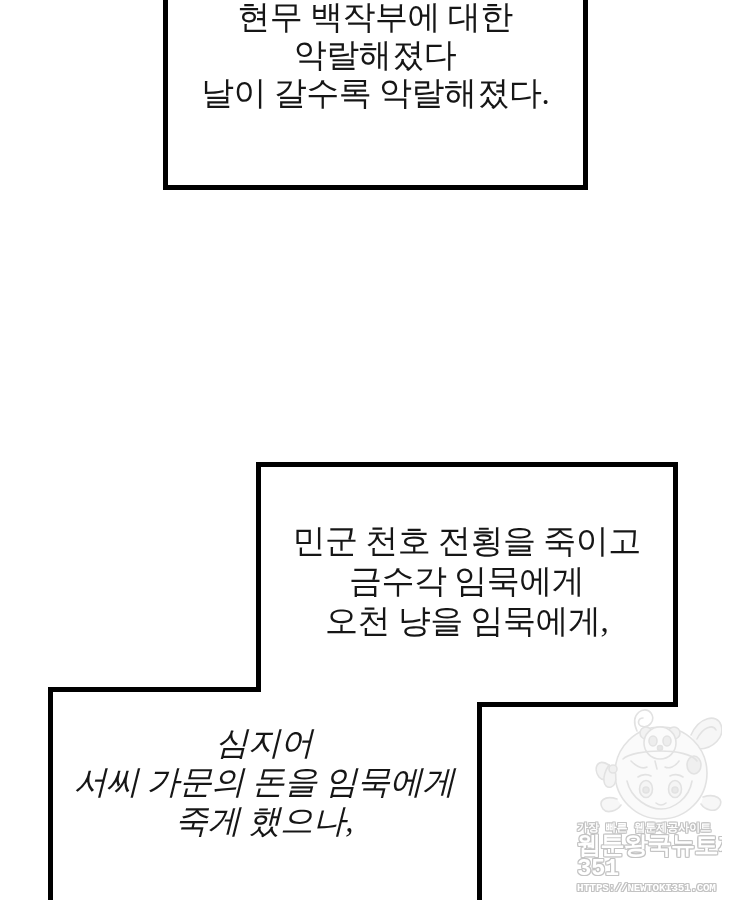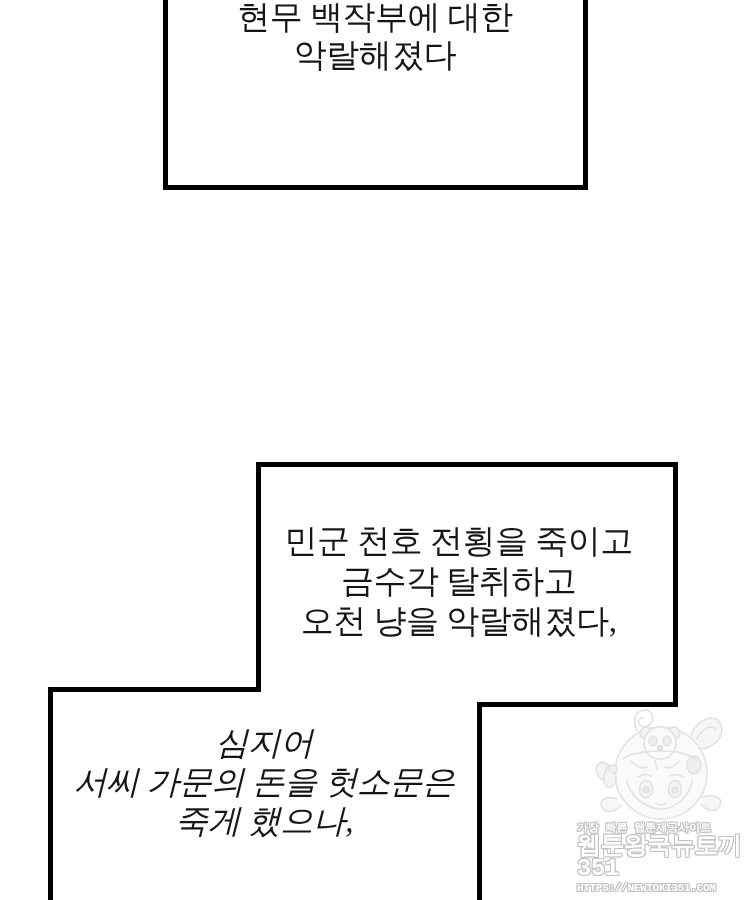--- a/index.html
+++ b/index.html
@@ -3,40 +3,39 @@
 <meta charset="utf-8">
 <style>
   html, body { margin: 0; padding: 0; background: #ffffff; }
   #page {
     position: relative;
     width: 722px;
     height: 900px;
     overflow: hidden;
     background: #ffffff;
     font-family: "Liberation Serif", "DejaVu Serif", serif;
-    padding-left: 28px;
   }
   #panel-svg {
     position: absolute;
     left: 0; top: 0;
     width: 750px; height: 900px;
     display: block;
   }
   .narration {
     position: absolute;
     text-align: center;
     color: #161616;
     font-size: 33px;
     font-weight: 500;
     letter-spacing: -0.5px;
     white-space: nowrap;
   }
   .narration .line { display: block; }
   #narration-top    { left: 165px; width: 420px; top: -2px;  line-height: 38px; }
-  #narration-middle { left: 250px; width: 417px; top: 521px; line-height: 40px; }
+  #narration-middle { left: 258px; width: 417px; top: 521px; line-height: 40px; }
   #narration-bottom { left: 48px;  width: 432px; top: 724px; line-height: 39px; font-style: italic; }
 
   #watermark {
     position: absolute;
     left: 577px; top: 703px;
     width: 172px;
     text-align: left;
     font-family: Liberation Mono, monospace;
     user-select: none;
   }
@@ -63,31 +62,32 @@
   <svg id="panel-svg" viewBox="0 0 750 900" xmlns="http://www.w3.org/2000/svg">
 
     <path d="M 165.5,-8 L 165.5,187.5 L 585.5,187.5 L 585.5,-8" fill="#ffffff" stroke="#000000" stroke-width="5"></path>
 
     <path d="M 258.5,464.5 L 675.5,464.5 L 675.5,704.5 L 479.5,704.5 L 479.5,908 L 50.5,908 L 50.5,689.5 L 258.5,689.5 Z" fill="#ffffff" stroke="#000000" stroke-width="5" stroke-linejoin="miter"></path>
   </svg>
 
   <div id="narration-top" class="narration">
     <span class="line">현무 백작부에 대한</span>
     <span class="line">악랄해졌다</span>
+    <span class="line">날이 갈수록 악랄해졌다.</span>
   </div>
 
   <div id="narration-middle" class="narration">
     <span class="line">민군 천호 전횡을 죽이고</span>
-    <span class="line">금수각 탈취하고</span>
-    <span class="line">오천 냥을 악랄해졌다,</span>
+    <span class="line">금수각 임묵에게</span>
+    <span class="line">오천 냥을 임묵에게,</span>
   </div>
 
   <div id="narration-bottom" class="narration">
     <span class="line">심지어</span>
-    <span class="line">서씨 가문의 돈을 헛소문은</span>
+    <span class="line">서씨 가문의 돈을 임묵에게</span>
     <span class="line">죽게 했으나,</span>
   </div>
 
   <div id="watermark">
     <svg id="mascot" width="144" height="118" viewBox="0 0 144 118" xmlns="http://www.w3.org/2000/svg" fill="none" stroke="#e2e2e2" stroke-width="1.6" stroke-linecap="round">
 
       <path d="M 46,28 C 38,10 54,2 60,10 C 65,17 58,26 50,23 C 46,21 47,15 52,15"></path>
 
       <path d="M 100,32 C 108,14 126,10 130,22 C 134,34 122,46 108,46" fill="#f6f6f6"></path>
       <path d="M 106,36 C 112,24 122,21 125,27"></path>

